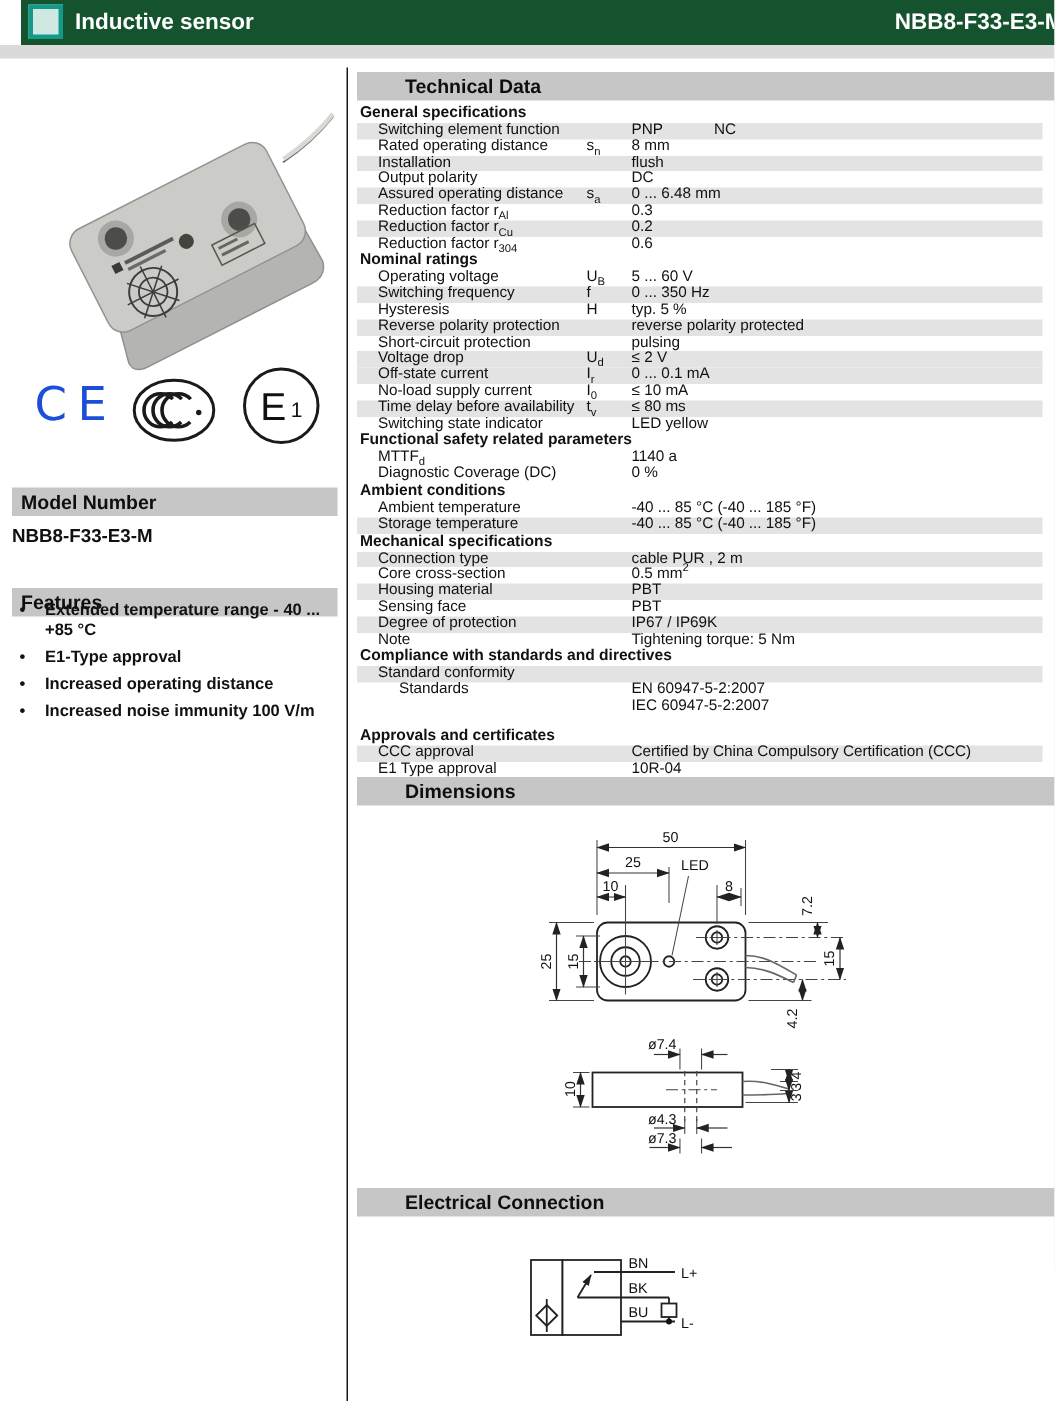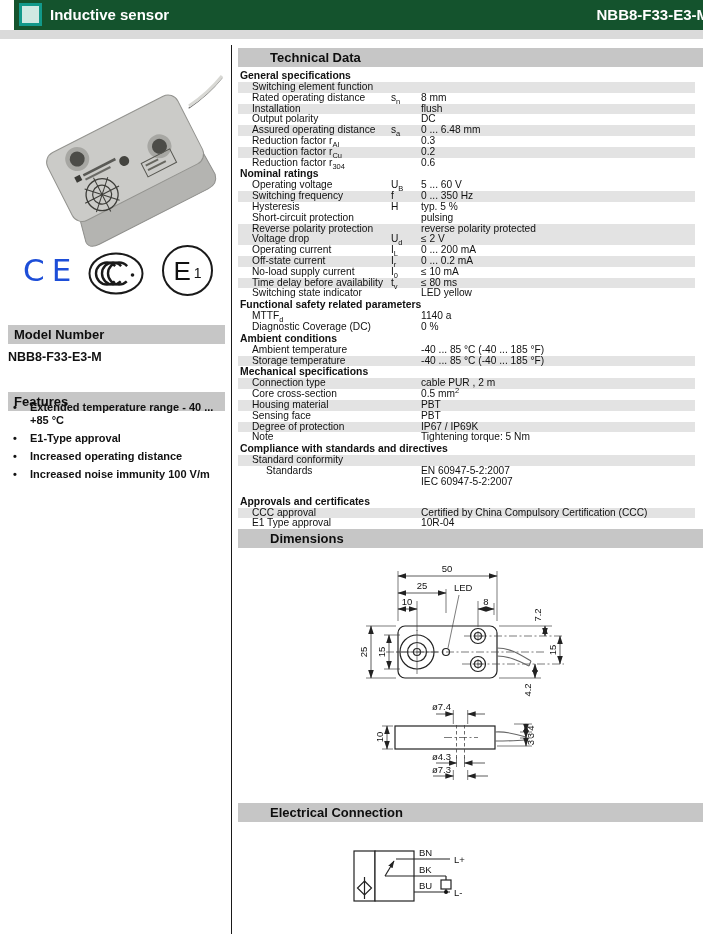--- a/index.html
+++ b/index.html
@@ -146,20 +146,21 @@
 
   <div class="rightcol">
 
     <div class="bar">Technical Data</div>
     <div id="spec-table">
         <div class="spec-section">
           <div class="subhead">General specifications</div>
           <div class="spec-row shaded">
             <span class="cell-label">Switching element function</span>
             <span class="cell-sym"></span>
+            <span class="cell-val"><span class="v1">PNP</span><span>NC</span></span>
           </div>
           <div class="spec-row">
             <span class="cell-label">Rated operating distance</span>
             <span class="cell-sym">s<sub>n</sub></span>
             <span class="cell-val">8 mm</span>
           </div>
           <div class="spec-row shaded">
             <span class="cell-label">Installation</span>
             <span class="cell-sym"></span>
             <span class="cell-val">flush</span>
@@ -200,44 +201,39 @@
           <div class="spec-row shaded">
             <span class="cell-label">Switching frequency</span>
             <span class="cell-sym">f</span>
             <span class="cell-val">0 ... 350 Hz</span>
           </div>
           <div class="spec-row">
             <span class="cell-label">Hysteresis</span>
             <span class="cell-sym">H</span>
             <span class="cell-val">typ. 5 %</span>
           </div>
+          <div class="spec-row shaded">
+            <span class="cell-label">Reverse polarity protection</span>
+            <span class="cell-sym"></span>
+            <span class="cell-val">reverse polarity protected</span>
+          </div>
           <div class="spec-row">
             <span class="cell-label">Short-circuit protection</span>
             <span class="cell-sym"></span>
             <span class="cell-val">pulsing</span>
-          </div>
-          <div class="spec-row shaded">
-            <span class="cell-label">Reverse polarity protection</span>
-            <span class="cell-sym"></span>
-            <span class="cell-val">reverse polarity protected</span>
           </div>
           <div class="spec-row shaded">
             <span class="cell-label">Voltage drop</span>
             <span class="cell-sym">U<sub>d</sub></span>
             <span class="cell-val">≤ 2 V</span>
           </div>
-          <div class="spec-row">
-            <span class="cell-label">Operating current</span>
-            <span class="cell-sym">I<sub>L</sub></span>
-            <span class="cell-val">0 ... 200 mA</span>
-          </div>
           <div class="spec-row shaded">
             <span class="cell-label">Off-state current</span>
             <span class="cell-sym">I<sub>r</sub></span>
-            <span class="cell-val">0 ... 0.2 mA</span>
+            <span class="cell-val">0 ... 0.1 mA</span>
           </div>
           <div class="spec-row">
             <span class="cell-label">No-load supply current</span>
             <span class="cell-sym">I<sub>0</sub></span>
             <span class="cell-val">≤ 10 mA</span>
           </div>
           <div class="spec-row shaded">
             <span class="cell-label">Time delay before availability</span>
             <span class="cell-sym">t<sub>v</sub></span>
             <span class="cell-val">≤ 80 ms</span>

